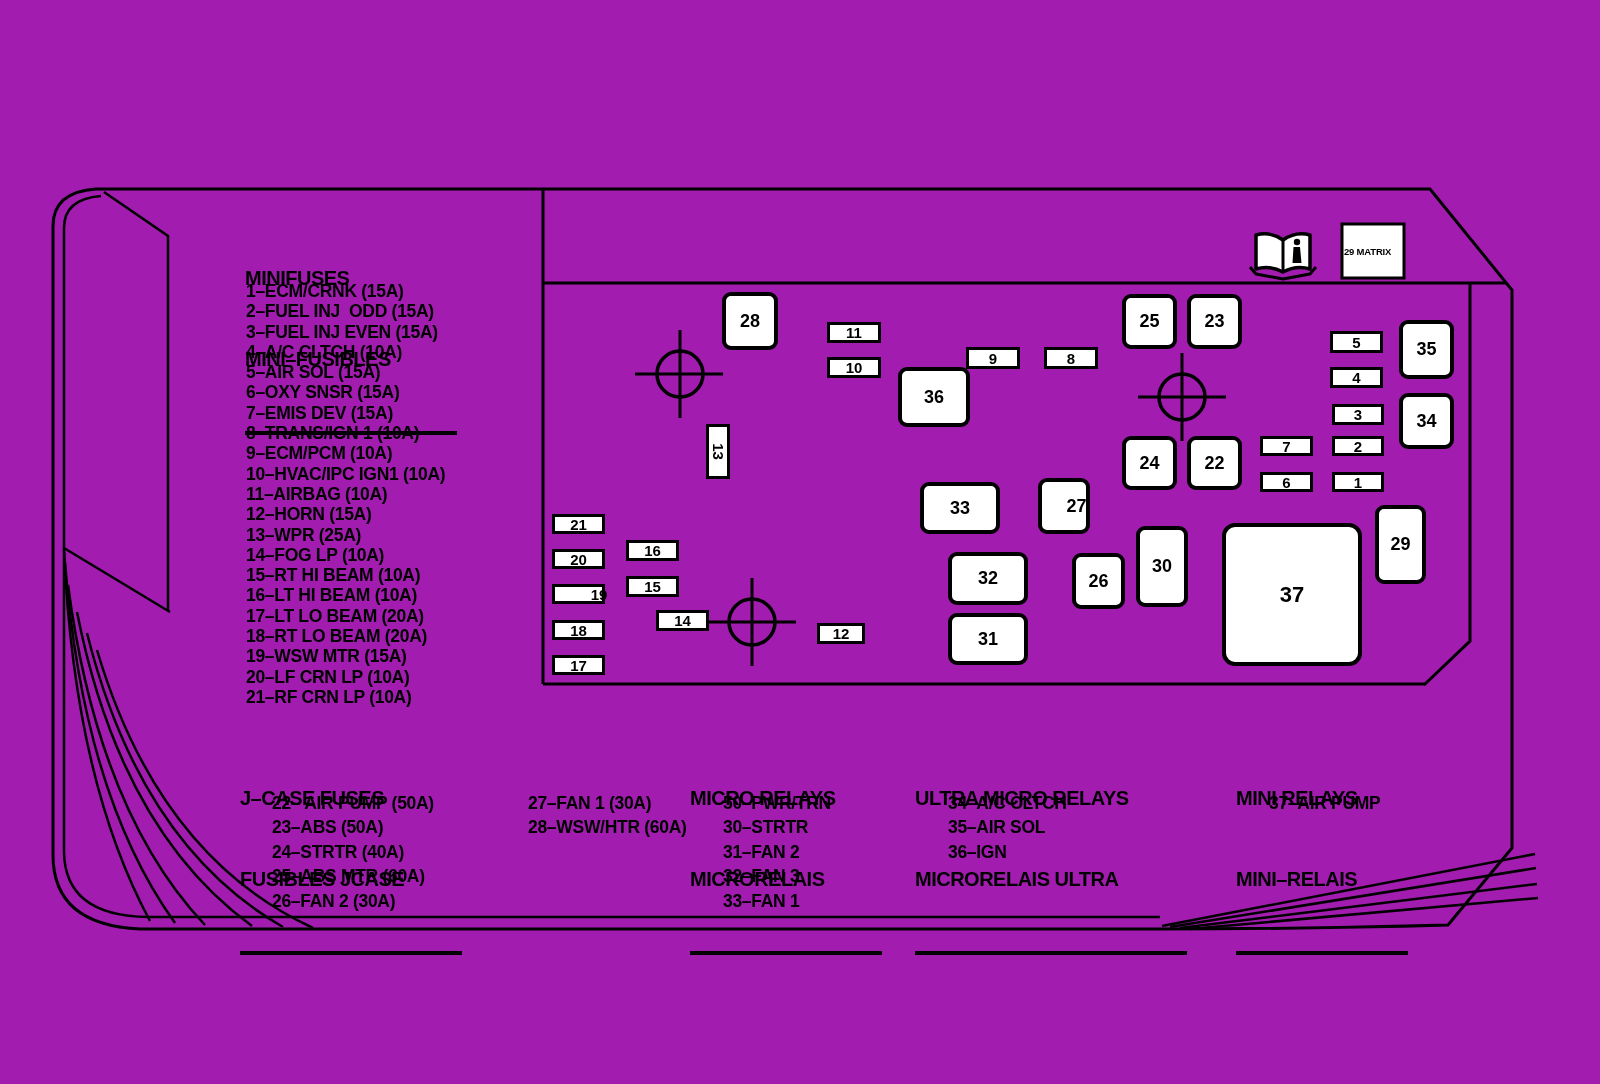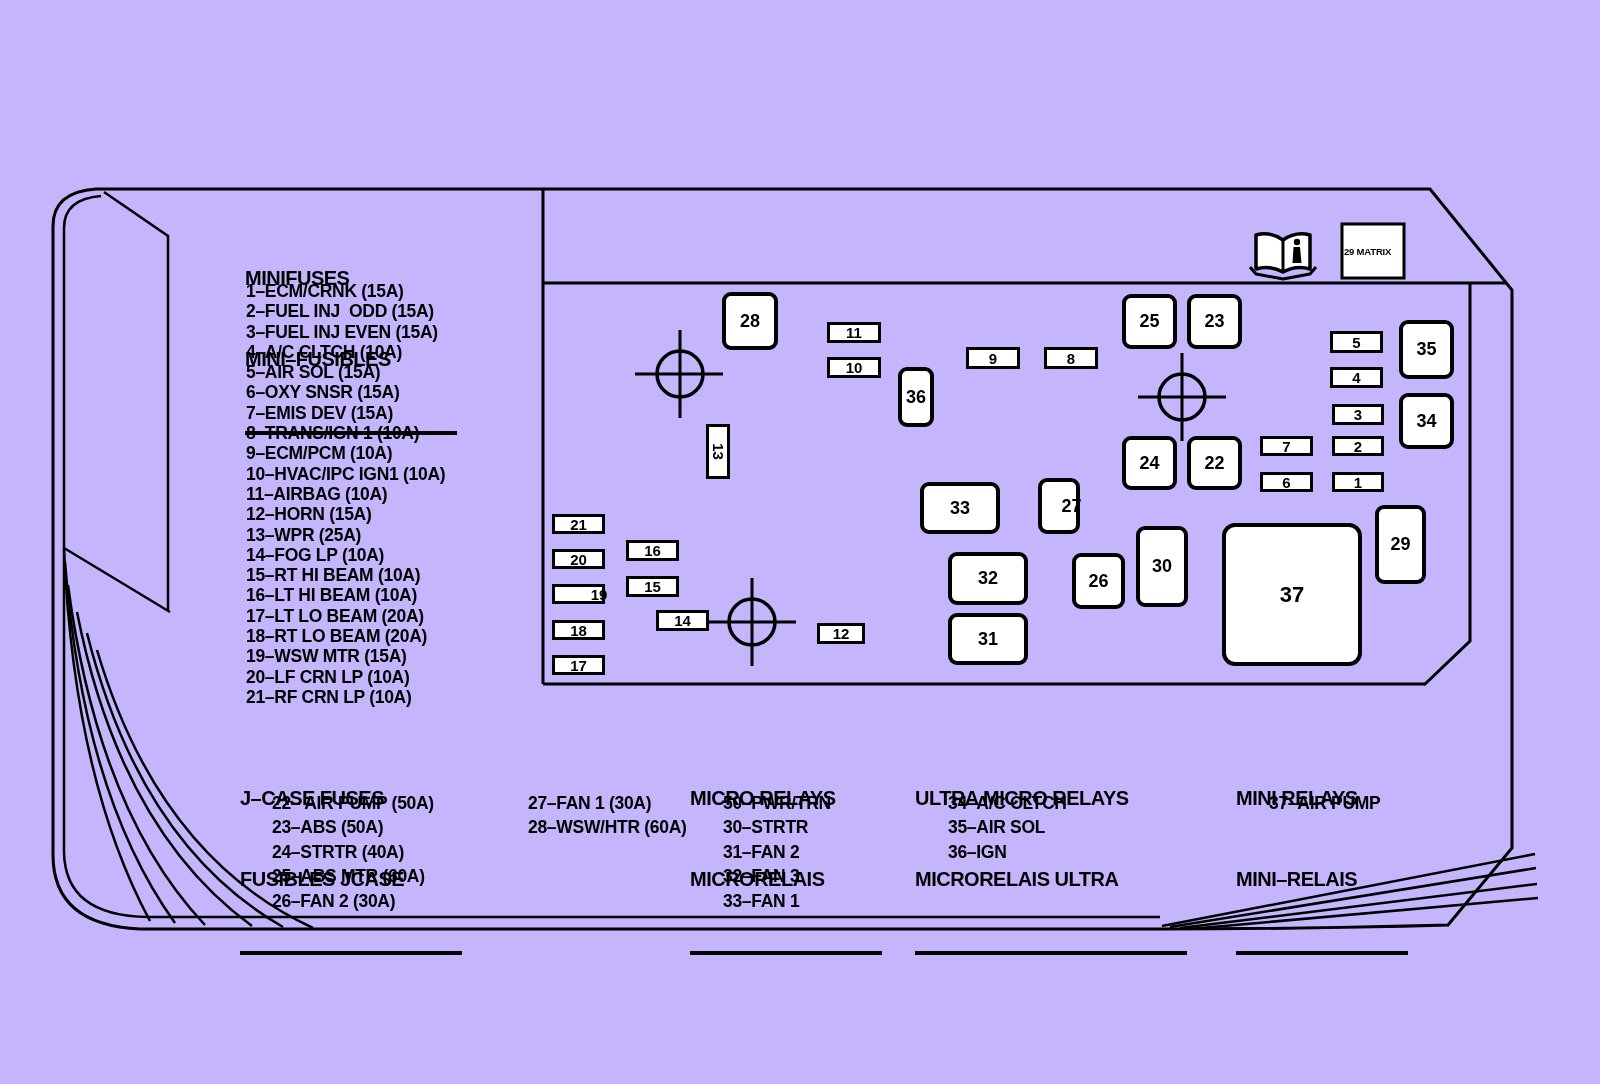--- a/index.html
+++ b/index.html
@@ -1,16 +1,16 @@
 <!DOCTYPE html>
 <html><head>
 <meta charset="utf-8">
 <style>
   html,body{margin:0;padding:0;background:#fff;}
-  #stage{position:relative;width:1600px;height:1084px;background:#c4b5fd;overflow:hidden;
+  #stage{position:relative;width:1600px;height:1084px;background:#a21caf;overflow:hidden;
          font-family:"Liberation Sans",sans-serif;color:#000;}
   #lineart{position:absolute;left:0;top:0;width:1600px;height:1084px;}
   .heading{position:absolute;font-weight:bold;font-size:20px;line-height:27px;
            letter-spacing:-0.5px;border-bottom:4px solid #000;padding-bottom:4px;white-space:pre;}
   .list{position:absolute;font-weight:bold;font-size:17.5px;line-height:20.3px;
         letter-spacing:-0.3px;white-space:pre;}
   .list.wide{line-height:24.4px;margin-left:32px;}
   .bx{position:absolute;box-sizing:border-box;background:#fff;display:flex;align-items:center;
       justify-content:center;font-weight:bold;}
   .fuse{border:3px solid #000;font-size:15px;}
@@ -173,21 +173,21 @@
       </div>
       <div class="bx fuse" style="left: 817px; top: 623px; width: 48px; height: 21px;">
         <span>12</span>
       </div>
       <div class="bx fuse vert" style="left: 706px; top: 424px; width: 24px; height: 55px;">
         <span>13</span>
       </div>
       <div class="bx relay" style="left: 722px; top: 292px; width: 56px; height: 58px;">
         <span>28</span>
       </div>
-      <div class="bx relay" style="left: 898px; top: 367px; width: 36px; height: 60px; text-align: center;">
+      <div class="bx relay" style="left: 898px; top: 367px; width: 72px; height: 60px; text-align: center;">
         <span>36</span>
       </div>
       <div class="bx relay" style="left: 1122px; top: 294px; width: 55px; height: 55px;">
         <span>25</span>
       </div>
       <div class="bx relay" style="left: 1187px; top: 294px; width: 55px; height: 55px;">
         <span>23</span>
       </div>
       <div class="bx relay" style="left: 1122px; top: 436px; width: 55px; height: 54px;">
         <span>24</span>
@@ -197,21 +197,21 @@
       </div>
       <div class="bx relay" style="left: 1399px; top: 320px; width: 55px; height: 59px;">
         <span>35</span>
       </div>
       <div class="bx relay" style="left: 1399px; top: 393px; width: 55px; height: 56px;">
         <span>34</span>
       </div>
       <div class="bx relay" style="left: 920px; top: 482px; width: 80px; height: 52px;">
         <span>33</span>
       </div>
-      <div class="bx relay" style="left: 1038px; top: 478px; width: 42px; height: 56px; padding-left: 25px;">
+      <div class="bx relay" style="left: 1038px; top: 478px; width: 52px; height: 56px; padding-left: 25px;">
         <span>27</span>
       </div>
       <div class="bx relay" style="left: 948px; top: 552px; width: 80px; height: 53px;">
         <span>32</span>
       </div>
       <div class="bx relay" style="left: 1072px; top: 553px; width: 53px; height: 56px;">
         <span>26</span>
       </div>
       <div class="bx relay" style="left: 1136px; top: 526px; width: 52px; height: 81px;">
         <span>30</span>

